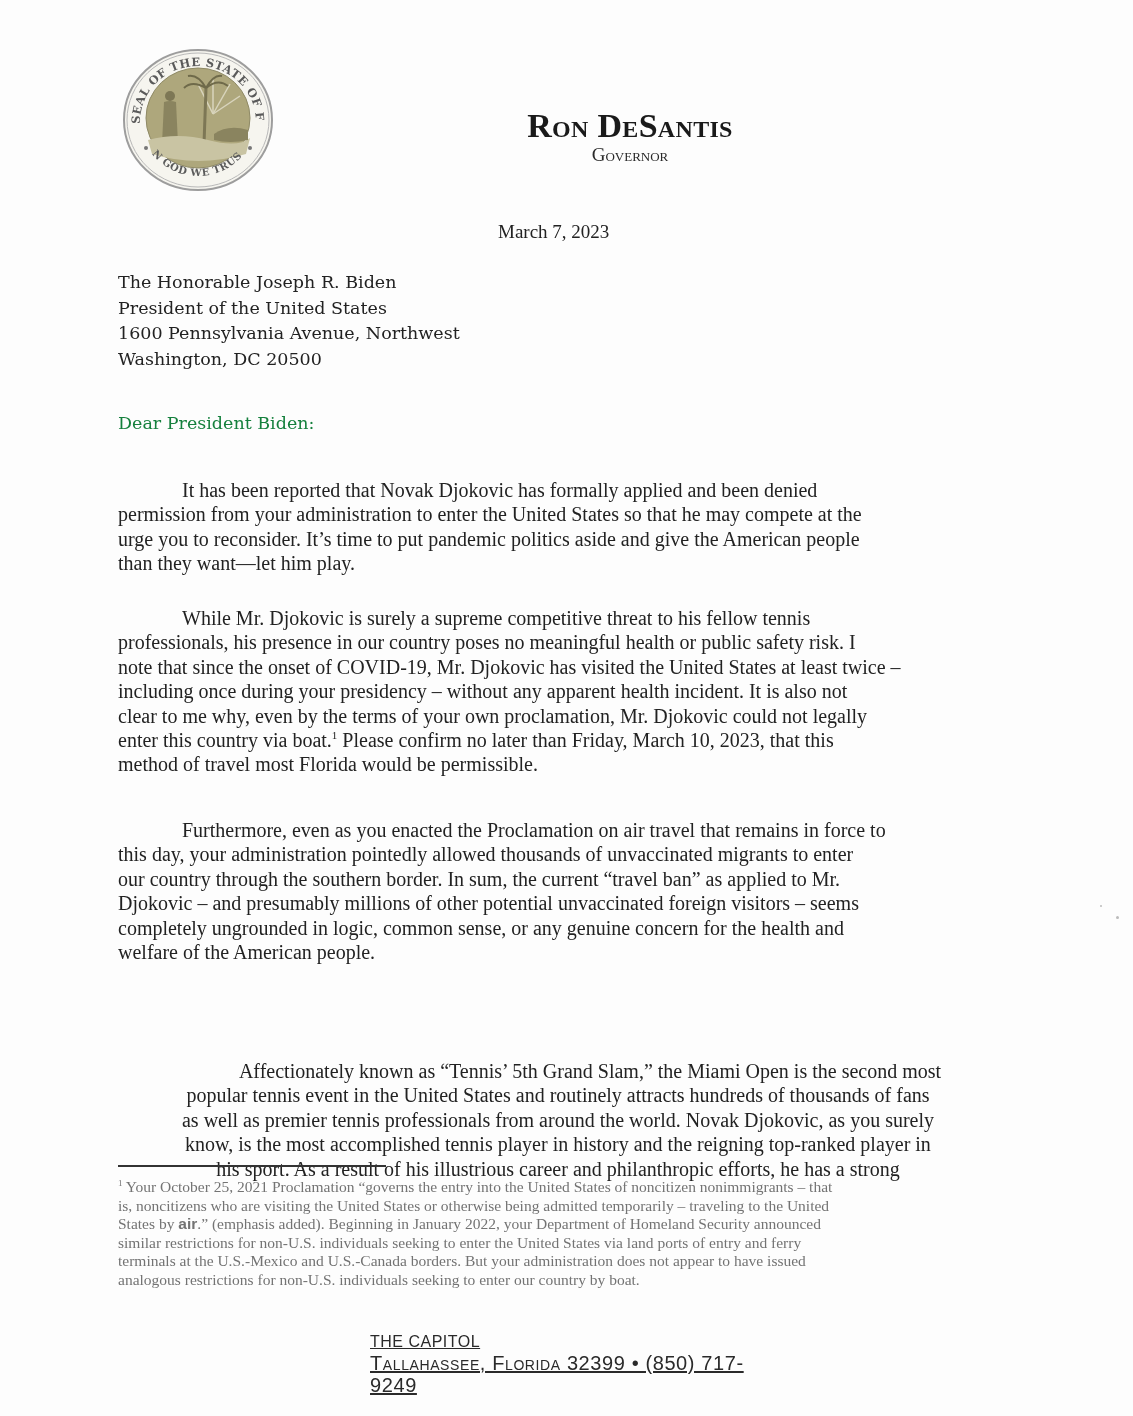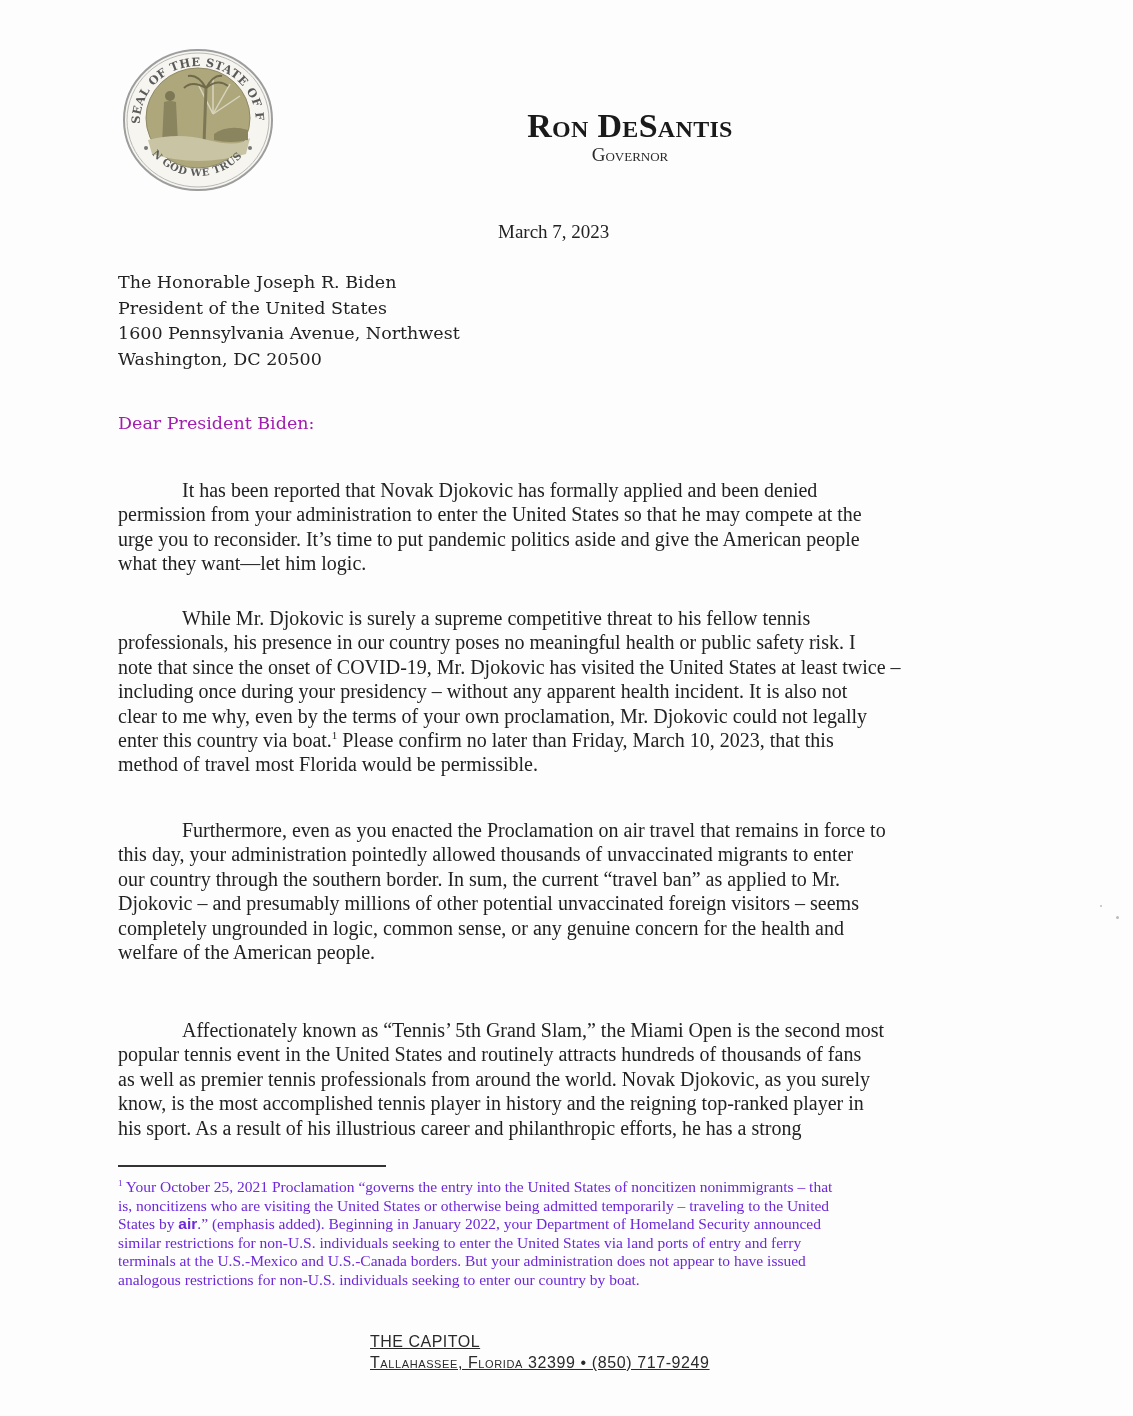--- a/index.html
+++ b/index.html
@@ -9,40 +9,40 @@
     .seal { position: absolute; left: 118px; top: 44px; width: 160px; height: 150px; }
     .letterhead { position: absolute; left: 420px; top: 80px; width: 420px; text-align: center; font-family: "Liberation Serif", "DejaVu Serif", serif; margin-top: 24px; }
     .lh-name { font-size: 34px; font-weight: bold; font-variant: small-caps; letter-spacing: 0.3px; color: #1a1a1a; line-height: 44px; }
     .lh-title { font-size: 19px; font-variant: small-caps; color: #2a2a2a; line-height: 22px; margin-top: -4px; }
 
     .date { position: absolute; left: 498px; top: 221px; font-family: "Liberation Serif", "DejaVu Serif", serif; font-size: 19px; color: #222; }
 
     .address { position: absolute; left: 118px; top: 270px; font-family: "DejaVu Serif", "Liberation Serif", serif; font-size: 17.5px; line-height: 25.5px; color: #222; }
     .address div { white-space: nowrap; }
 
-    .salutation { position: absolute; left: 118px; top: 413px; font-family: "DejaVu Serif", "Liberation Serif", serif; font-size: 17.5px; color: #a21caf; }
+    .salutation { position: absolute; left: 118px; top: 413px; font-family: "DejaVu Serif", "Liberation Serif", serif; font-size: 17.5px; color: #15803d; }
 
     .body-text { position: absolute; left: 118px; width: 880px; font-family: "Liberation Serif", "DejaVu Serif", serif; font-size: 20px; line-height: 24.4px; color: #222; }
     .body-text .ln { white-space: nowrap; display: block; }
     .body-text .ln.first { padding-left: 64px; }
     #para1 { top: 478px; }
     #para2 { top: 606px; }
     #para3 { top: 818px; }
-    #para4 { top: 1018px; }
+    #para4 { top: 1059px; text-align: center; }
     sup.fn { font-size: 11px; vertical-align: super; line-height: 0; }
 
     .footnote-rule { position: absolute; left: 118px; top: 1165px; width: 268px; height: 0; border-top: 2px solid #333; }
-    .footnote { position: absolute; left: 118px; top: 1178px; width: 880px; font-family: "Liberation Serif", "DejaVu Serif", serif; font-size: 15.5px; line-height: 18.5px; color: #6d28d9; }
+    .footnote { position: absolute; left: 118px; top: 1178px; width: 880px; font-family: "Liberation Serif", "DejaVu Serif", serif; font-size: 15.5px; line-height: 18.5px; color: #737373; }
     .footnote .ln { display: block; white-space: nowrap; }
     .footnote sup { font-size: 9px; vertical-align: super; line-height: 0; }
     .footnote b { font-family: "Liberation Sans", sans-serif; font-weight: bold; text-align: center; }
 
     .footer { position: absolute; left: 370px; top: 1332px; width: 400px; text-align: left; font-family: "Liberation Sans", "DejaVu Sans", sans-serif; color: #2a2a2a; text-decoration: underline; }
     .footer-1 { font-size: 16px; letter-spacing: 0.5px; line-height: 20px; }
-    .footer-2 { font-size: 16px; font-variant: small-caps; letter-spacing: 0.6px; line-height: 22px; }
+    .footer-2 { font-size: 20px; font-variant: small-caps; letter-spacing: 0.6px; line-height: 22px; }
 
     .speck { position: absolute; width: 3px; height: 3px; border-radius: 50%; background: #bbb; }
   </style>
 </head>
 <body>
 
 <div class="page">
 
   <div class="seal">
     <svg width="160" height="150" viewBox="0 0 160 150">
@@ -95,21 +95,21 @@
     <div>1600 Pennsylvania Avenue, Northwest</div>
     <div>Washington, DC 20500</div>
   </div>
 
   <div class="salutation">Dear President Biden:</div>
 
   <div class="body-text" id="para1">
     <span class="ln first">It has been reported that Novak Djokovic has formally applied and been denied</span>
     <span class="ln">permission from your administration to enter the United States so that he may compete at the</span>
     <span class="ln">urge you to reconsider. It’s time to put pandemic politics aside and give the American people</span>
-    <span class="ln">what they want—let him logic.</span>
+    <span class="ln">than they want—let him play.</span>
   </div>
 
   <div class="body-text" id="para2">
     <span class="ln first">While Mr. Djokovic is surely a supreme competitive threat to his fellow tennis</span>
     <span class="ln">professionals, his presence in our country poses no meaningful health or public safety risk.  I</span>
     <span class="ln">note that since the onset of COVID-19, Mr. Djokovic has visited the United States at least twice –</span>
     <span class="ln">including once during your presidency – without any apparent health incident.  It is also not</span>
     <span class="ln">clear to me why, even by the terms of your own proclamation, Mr. Djokovic could not legally</span>
     <span class="ln"><span>enter this country via boat.</span><sup class="fn">1</sup><span> Please confirm no later than Friday, March 10, 2023, that this</span></span>
     <span class="ln">method of travel most Florida would be permissible.</span>

